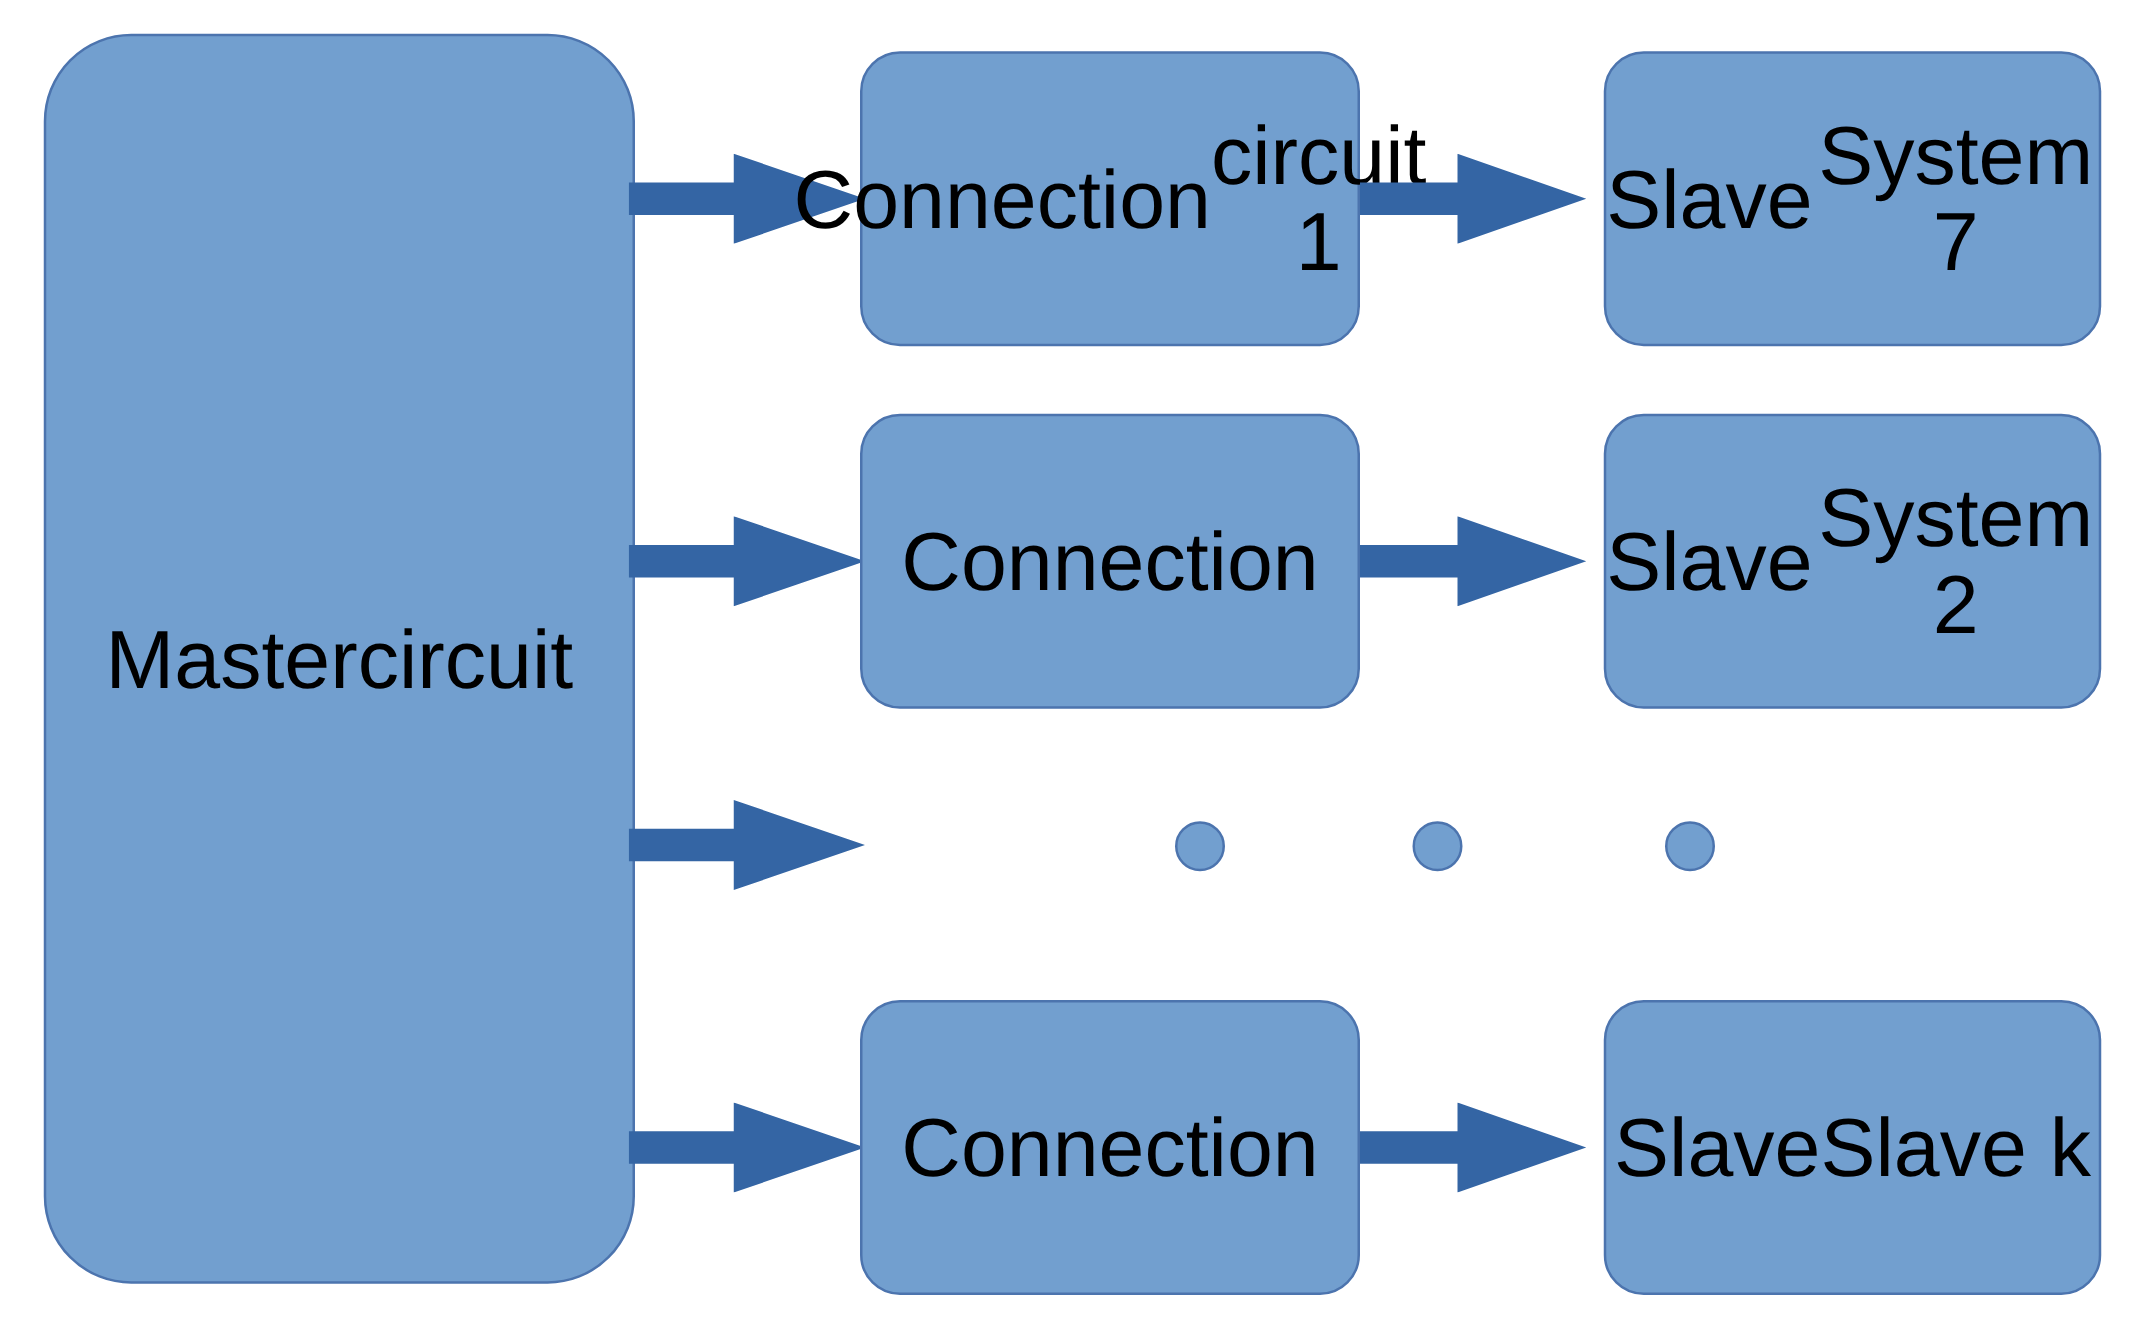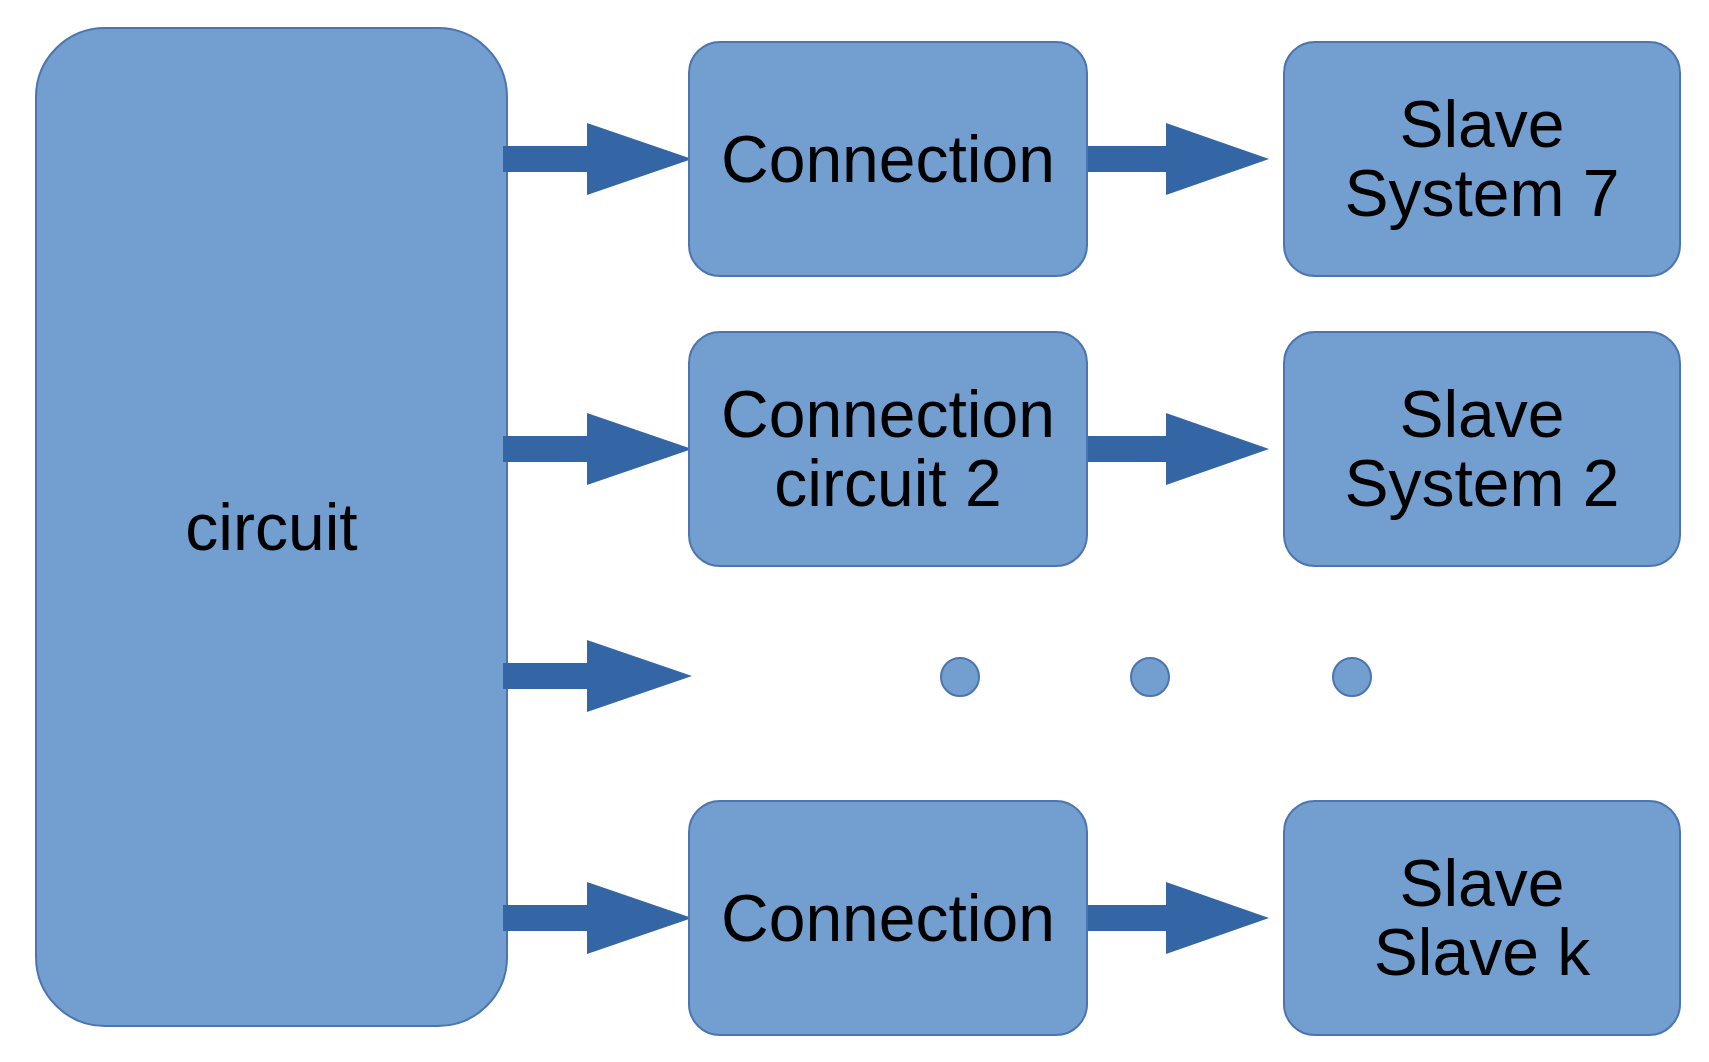--- a/index.html
+++ b/index.html
@@ -17,21 +17,21 @@
     overflow:hidden;
     font-family:"Liberation Sans",sans-serif;
     color:var(--text);
   }
   .node{
     position:absolute;
     box-sizing:border-box;
     background:var(--node-fill);
     border:2.5px solid var(--node-border);
     display:flex;
-    flex-direction:column;
+    flex-direction:row;
     align-items:center;
     justify-content:center;
     text-align:center;
     font-size:66px;
     line-height:1.04;
     color:var(--text);
   }
   .master{
     left:35px;top:27px;width:473px;height:1000px;
     border-radius:70px;
@@ -60,43 +60,44 @@
   .d1{left:940px;}
   .d2{left:1130px;}
   .d3{left:1332px;}
 </style>
 </head>
 <body>
 
 <div class="canvas">
 
   <div class="node master">
+    <span>Master</span>
     <span>circuit</span>
   </div>
 
   <svg class="arrow a1 ay1" viewBox="0 0 189 72" preserveAspectRatio="none">
     <polygon points="0,23 84,23 84,0 189,36 84,72 84,49 0,49" fill="currentColor"></polygon>
   </svg>
   <div class="node small conn row1">
     <span>Connection</span>
+    <span>circuit 1</span>
   </div>
   <svg class="arrow a2 ay1" viewBox="0 0 181 72" preserveAspectRatio="none">
     <polygon points="0,23 78,23 78,0 181,36 78,72 78,49 0,49" fill="currentColor"></polygon>
   </svg>
   <div class="node small slave row1">
     <span>Slave</span>
     <span>System 7</span>
   </div>
 
   <svg class="arrow a1 ay2" viewBox="0 0 189 72" preserveAspectRatio="none">
     <polygon points="0,23 84,23 84,0 189,36 84,72 84,49 0,49" fill="currentColor"></polygon>
   </svg>
   <div class="node small conn row2">
     <span>Connection</span>
-    <span>circuit 2</span>
   </div>
   <svg class="arrow a2 ay2" viewBox="0 0 181 72" preserveAspectRatio="none">
     <polygon points="0,23 78,23 78,0 181,36 78,72 78,49 0,49" fill="currentColor"></polygon>
   </svg>
   <div class="node small slave row2">
     <span>Slave</span>
     <span>System 2</span>
   </div>
 
   <svg class="arrow a1 ayd" viewBox="0 0 189 72" preserveAspectRatio="none">

